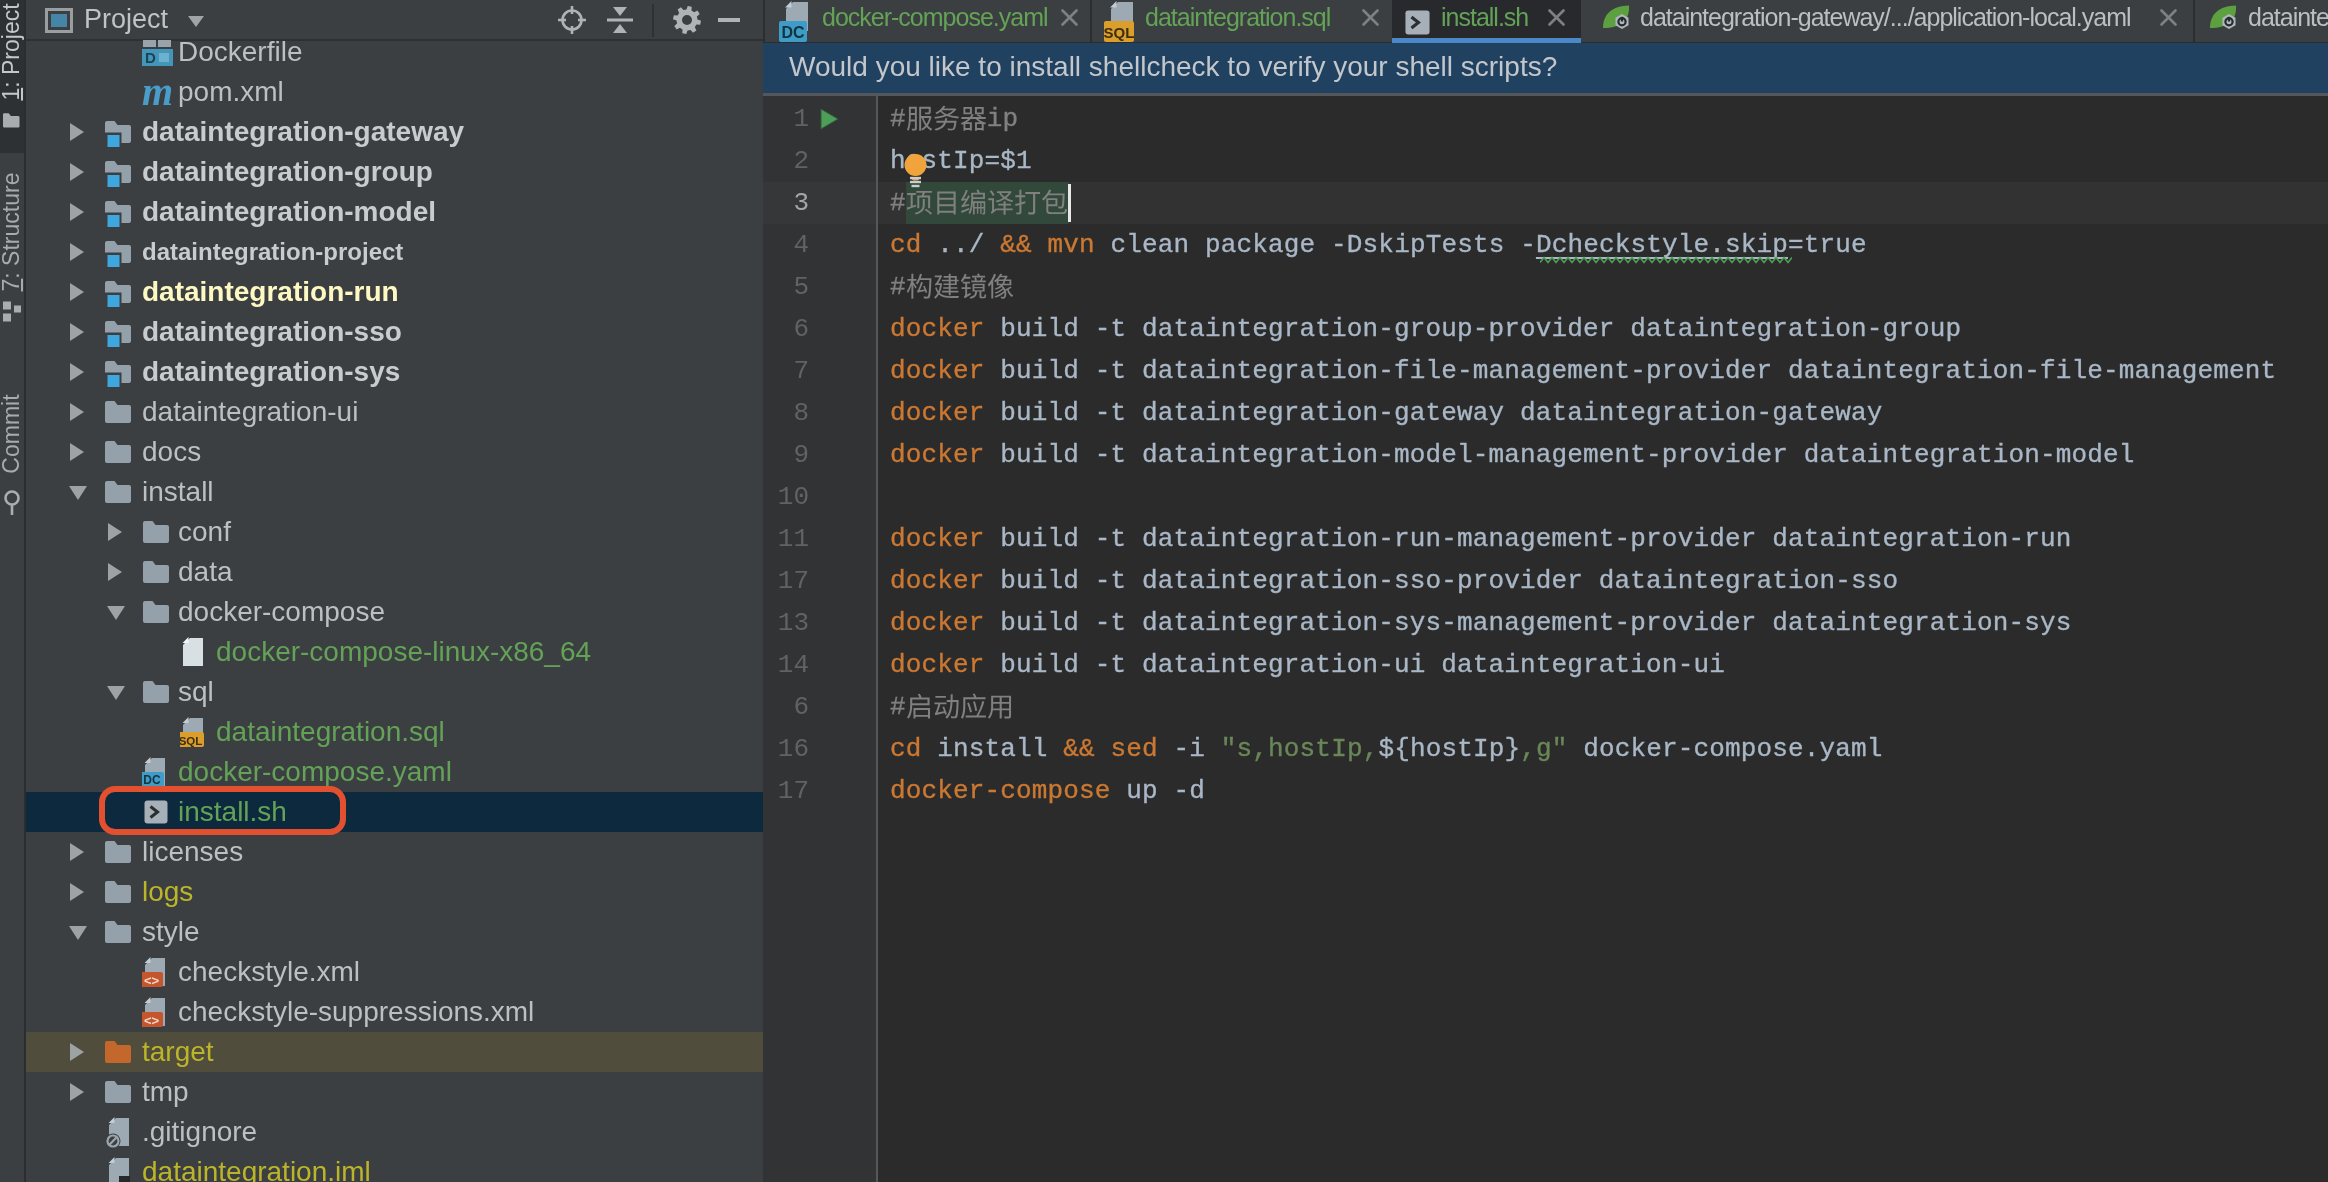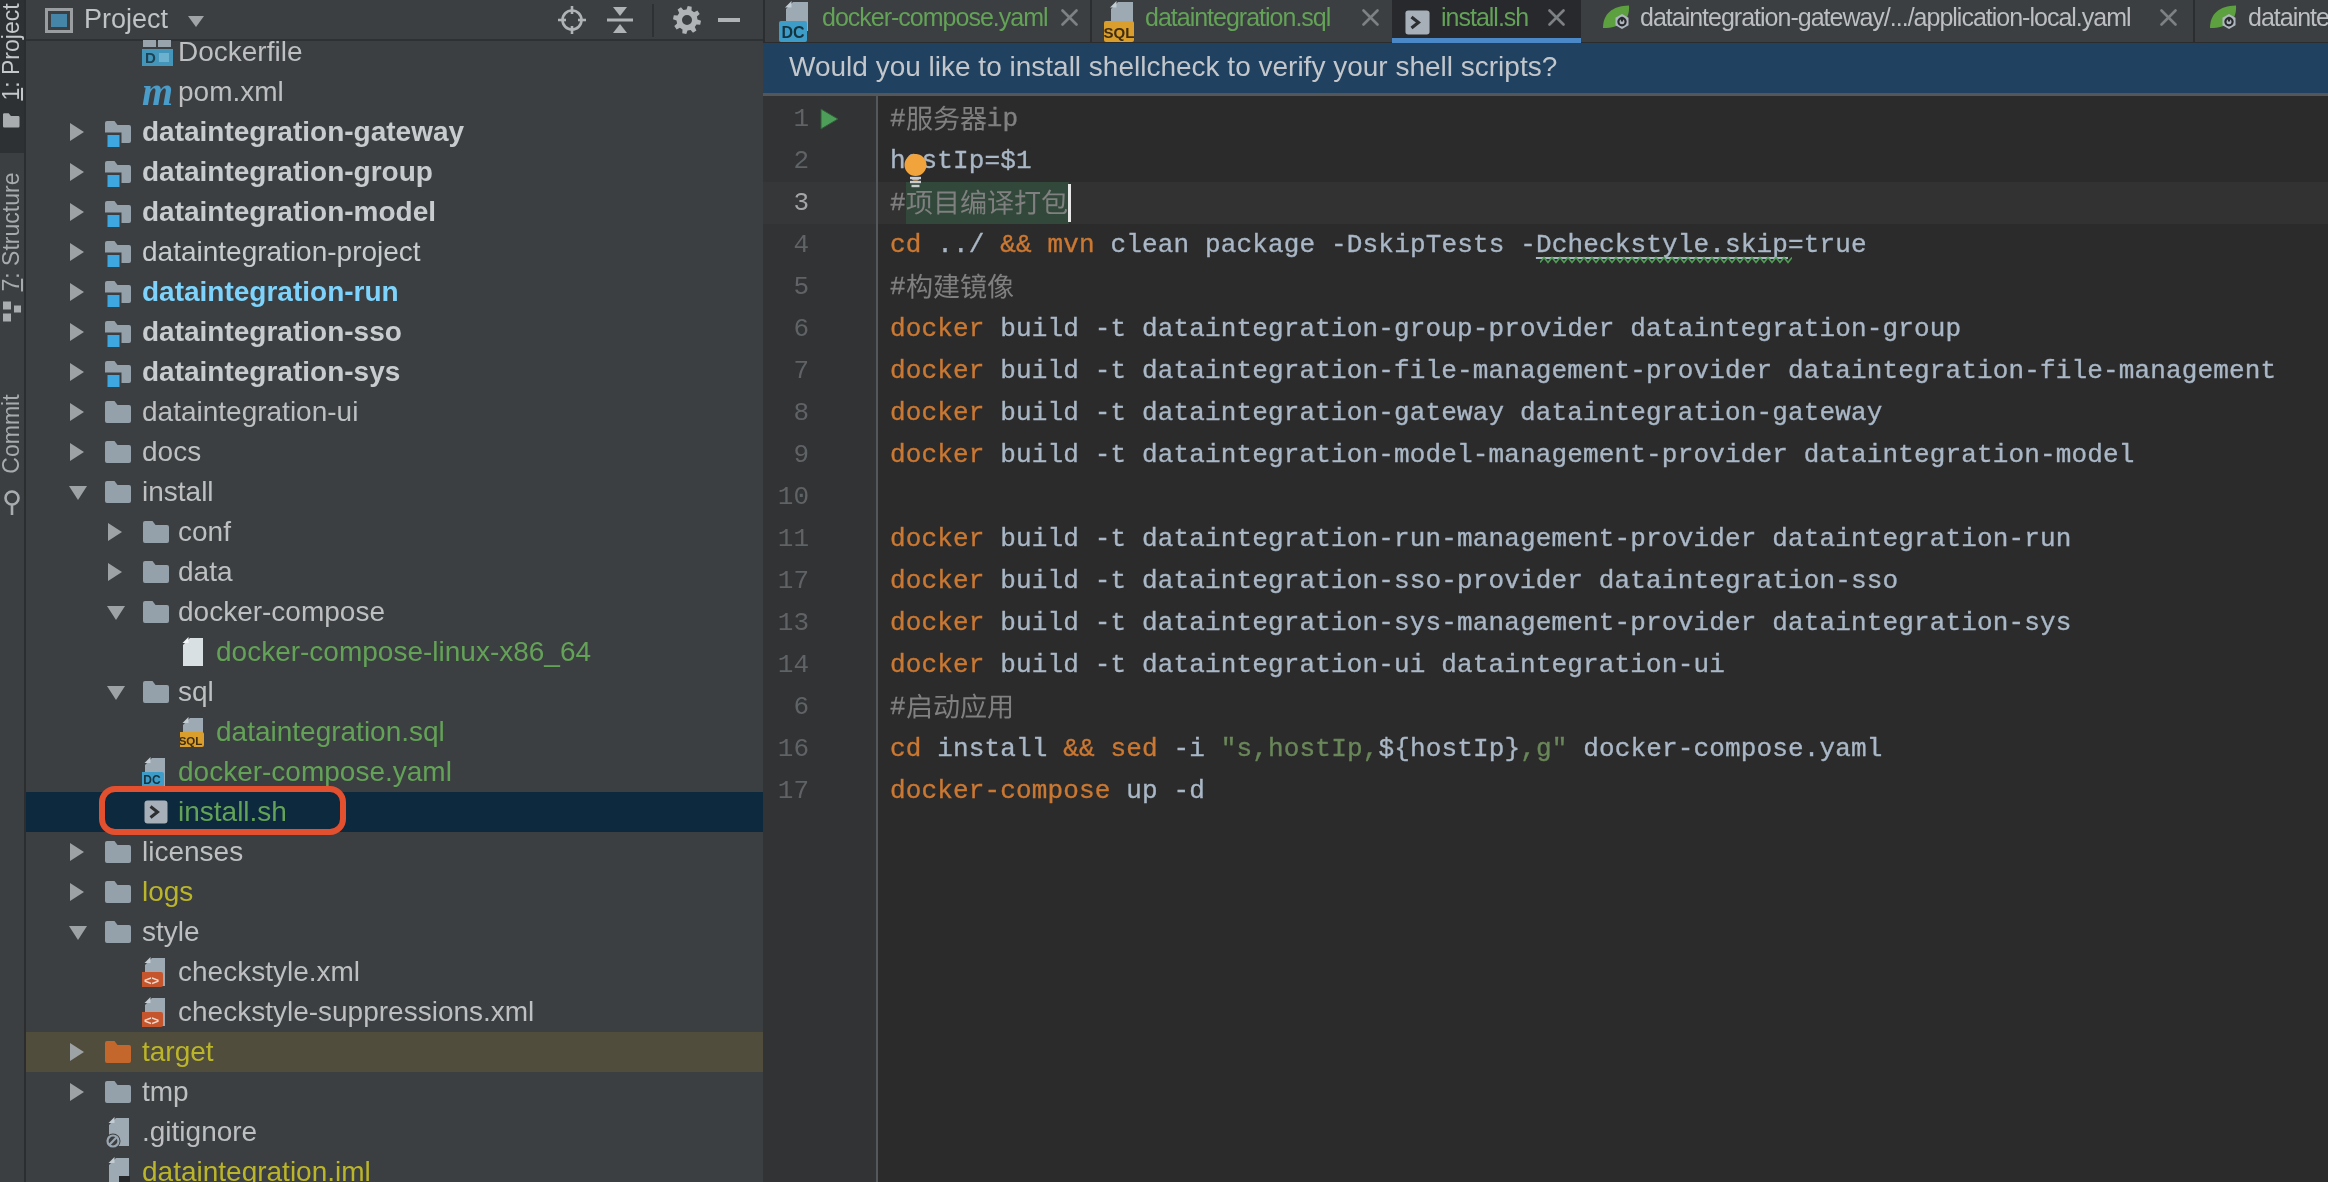--- a/index.html
+++ b/index.html
@@ -93,28 +93,28 @@
       <rect x="1" y="13.5" width="16.5" height="16.5" fill="#3c3f41"></rect>
       <rect x="3.5" y="16" width="12" height="12" fill="#3fa7e0"></rect>
     </svg>
 <div class="tlabel" style="left:142px;top:192px;font-weight:bold;font-size:28px;color:#c9cccf">dataintegration-model</div>
 <div class="arrow-r" style="left:70px;top:243px"></div>
 <svg class="abs" style="left:104px;top:239px" width="28" height="30" viewBox="0 0 28 30">
       <path d="M1,4 a2,2 0 0 1 2,-2 h7.5 l3,4 h11.5 a2,2 0 0 1 2,2 v14 a2,2 0 0 1 -2,2 h-22 a2,2 0 0 1 -2,-2 z" fill="#94a0aa"></path>
       <rect x="1" y="13.5" width="16.5" height="16.5" fill="#3c3f41"></rect>
       <rect x="3.5" y="16" width="12" height="12" fill="#3fa7e0"></rect>
     </svg>
-<div class="tlabel" style="left:142px;top:232px;font-weight:normal;font-size:28px;color:#c9cccf">dataintegration-project</div>
+<div class="tlabel" style="left:142px;top:232px;font-weight:bold;font-size:24px;color:#c9cccf">dataintegration-project</div>
 <div class="arrow-r" style="left:70px;top:283px"></div>
 <svg class="abs" style="left:104px;top:279px" width="28" height="30" viewBox="0 0 28 30">
       <path d="M1,4 a2,2 0 0 1 2,-2 h7.5 l3,4 h11.5 a2,2 0 0 1 2,2 v14 a2,2 0 0 1 -2,2 h-22 a2,2 0 0 1 -2,-2 z" fill="#94a0aa"></path>
       <rect x="1" y="13.5" width="16.5" height="16.5" fill="#3c3f41"></rect>
       <rect x="3.5" y="16" width="12" height="12" fill="#3fa7e0"></rect>
     </svg>
-<div class="tlabel" style="left:142px;top:272px;font-weight:bold;font-size:28px;color:#7dd3fc">dataintegration-run</div>
+<div class="tlabel" style="left:142px;top:272px;font-weight:bold;font-size:28px;color:#fef9c3">dataintegration-run</div>
 <div class="arrow-r" style="left:70px;top:323px"></div>
 <svg class="abs" style="left:104px;top:319px" width="28" height="30" viewBox="0 0 28 30">
       <path d="M1,4 a2,2 0 0 1 2,-2 h7.5 l3,4 h11.5 a2,2 0 0 1 2,2 v14 a2,2 0 0 1 -2,2 h-22 a2,2 0 0 1 -2,-2 z" fill="#94a0aa"></path>
       <rect x="1" y="13.5" width="16.5" height="16.5" fill="#3c3f41"></rect>
       <rect x="3.5" y="16" width="12" height="12" fill="#3fa7e0"></rect>
     </svg>
 <div class="tlabel" style="left:142px;top:312px;font-weight:bold;font-size:28px;color:#c9cccf">dataintegration-sso</div>
 <div class="arrow-r" style="left:70px;top:363px"></div>
 <svg class="abs" style="left:104px;top:359px" width="28" height="30" viewBox="0 0 28 30">
       <path d="M1,4 a2,2 0 0 1 2,-2 h7.5 l3,4 h11.5 a2,2 0 0 1 2,2 v14 a2,2 0 0 1 -2,2 h-22 a2,2 0 0 1 -2,-2 z" fill="#94a0aa"></path>

